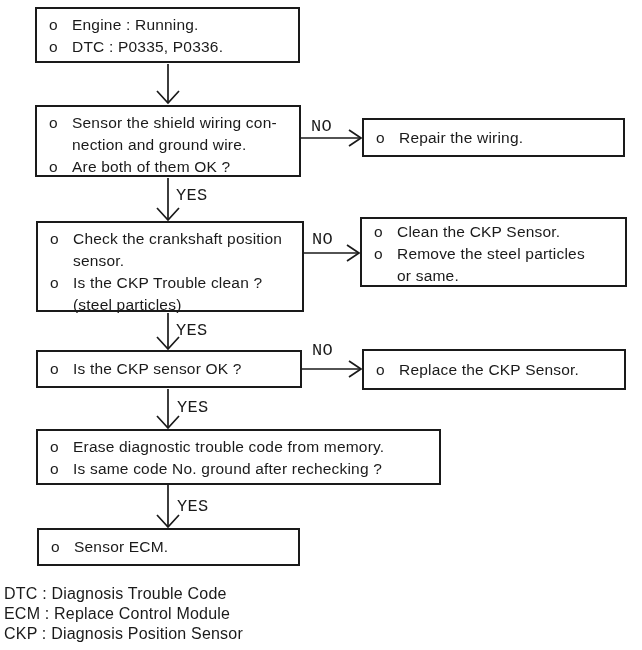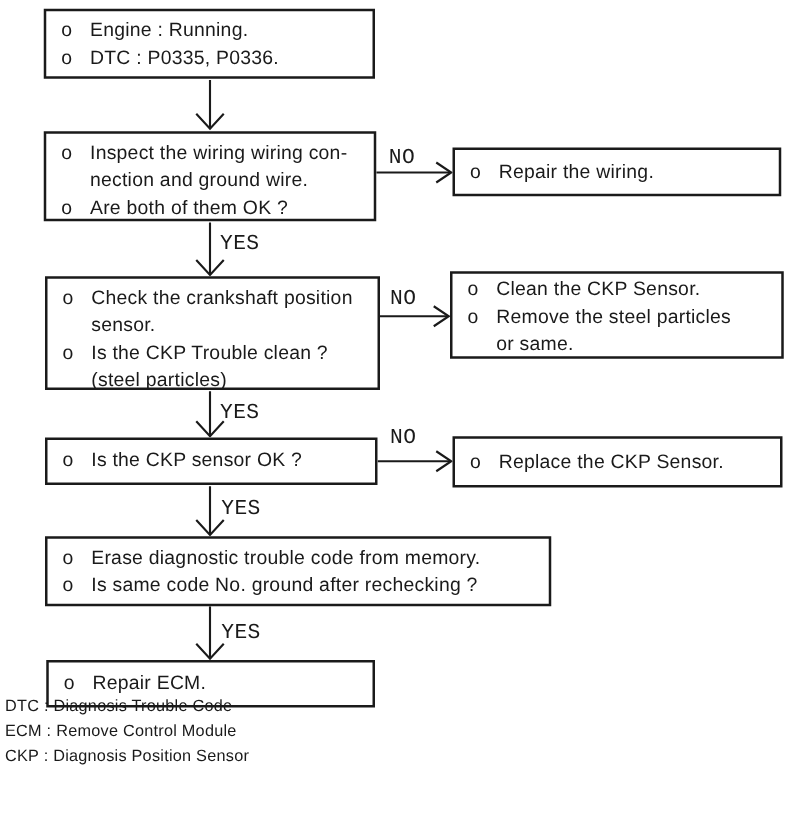--- a/index.html
+++ b/index.html
@@ -65,22 +65,22 @@
   .edge-label {
     position: absolute;
     font-size: 17px;
     letter-spacing: 0.3px;
     white-space: nowrap;
     font-family: Liberation Mono, monospace;
   }
   .legend {
     position: absolute;
     left: 4px;
-    top: 555px;
-    font-size: 13px;
+    top: 584px;
+    font-size: 16px;
     letter-spacing: 0.2px;
   }
   .legend .ln {
     line-height: 20px;
   }
 </style>
 </head>
 <body>
 
 <div class="canvas">
@@ -132,21 +132,21 @@
       <span class="txt">
           <span class="ln">DTC : P0335, P0336.</span>
         </span>
     </div>
   </div>
 
   <div class="box" style="left:35px;top:105px;width:266px;height:72px">
     <div class="item">
       <span class="bullet">o</span>
       <span class="txt">
-        <span class="ln">Inspect the wiring wiring con-</span>
+        <span class="ln">Sensor the shield wiring con-</span>
         <span class="ln">nection and ground wire.</span>
       </span>
     </div>
     <div class="item">
       <span class="bullet">o</span>
       <span class="txt">
           <span class="ln">Are both of them OK ?</span>
         </span>
     </div>
   </div>
@@ -223,32 +223,32 @@
       <span class="txt">
           <span class="ln">Is same code No. ground after rechecking ?</span>
         </span>
     </div>
   </div>
 
   <div class="box v-center" style="left:37px;top:528px;width:263px;height:38px">
     <div class="item">
       <span class="bullet">o</span>
       <span class="txt">
-          <span class="ln">Repair ECM.</span>
+          <span class="ln">Sensor ECM.</span>
         </span>
     </div>
   </div>
 
   <div class="edge-label" style="left:176px;top:186px">YES</div>
   <div class="edge-label" style="left:176px;top:321px">YES</div>
   <div class="edge-label" style="left:177px;top:398px">YES</div>
   <div class="edge-label" style="left:177px;top:497px">YES</div>
   <div class="edge-label" style="left:311px;top:117px">NO</div>
   <div class="edge-label" style="left:312px;top:230px">NO</div>
   <div class="edge-label" style="left:312px;top:341px">NO</div>
 
   <div class="legend">
     <span class="ln">DTC : Diagnosis Trouble Code</span>
-    <span class="ln">ECM : Remove Control Module</span>
+    <span class="ln">ECM : Replace Control Module</span>
     <span class="ln">CKP : Diagnosis Position Sensor</span>
   </div>
 
 </div>
 
 </body></html>

